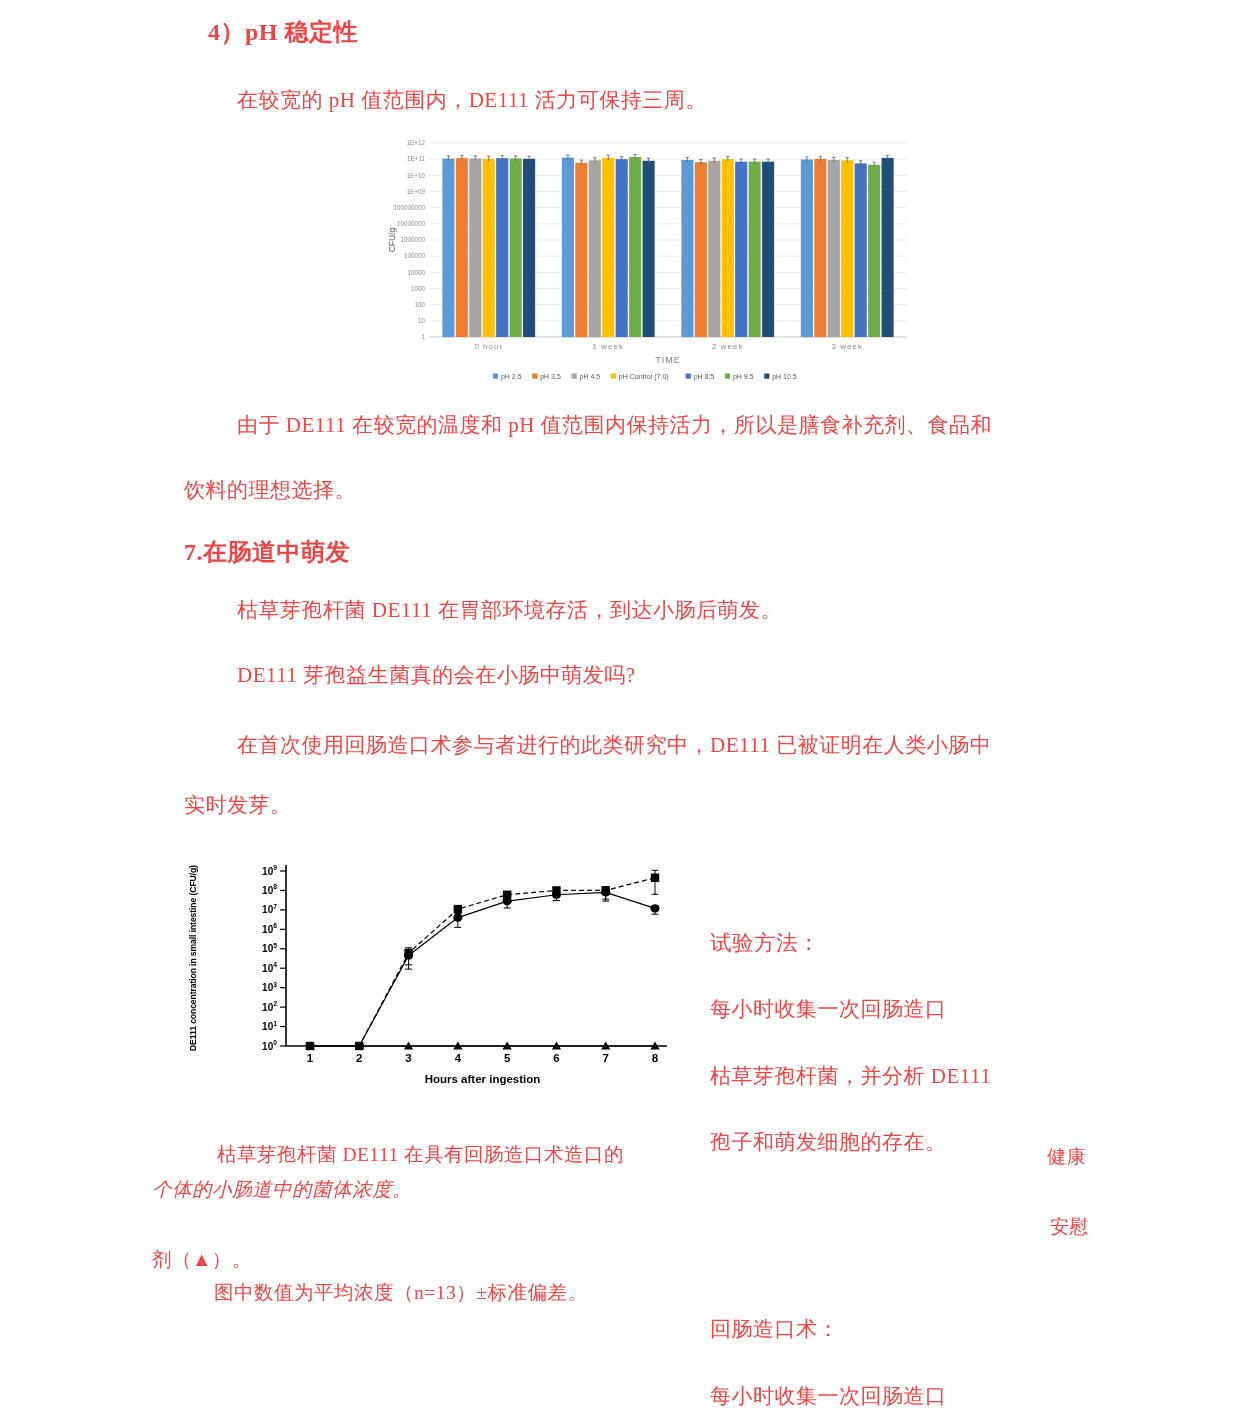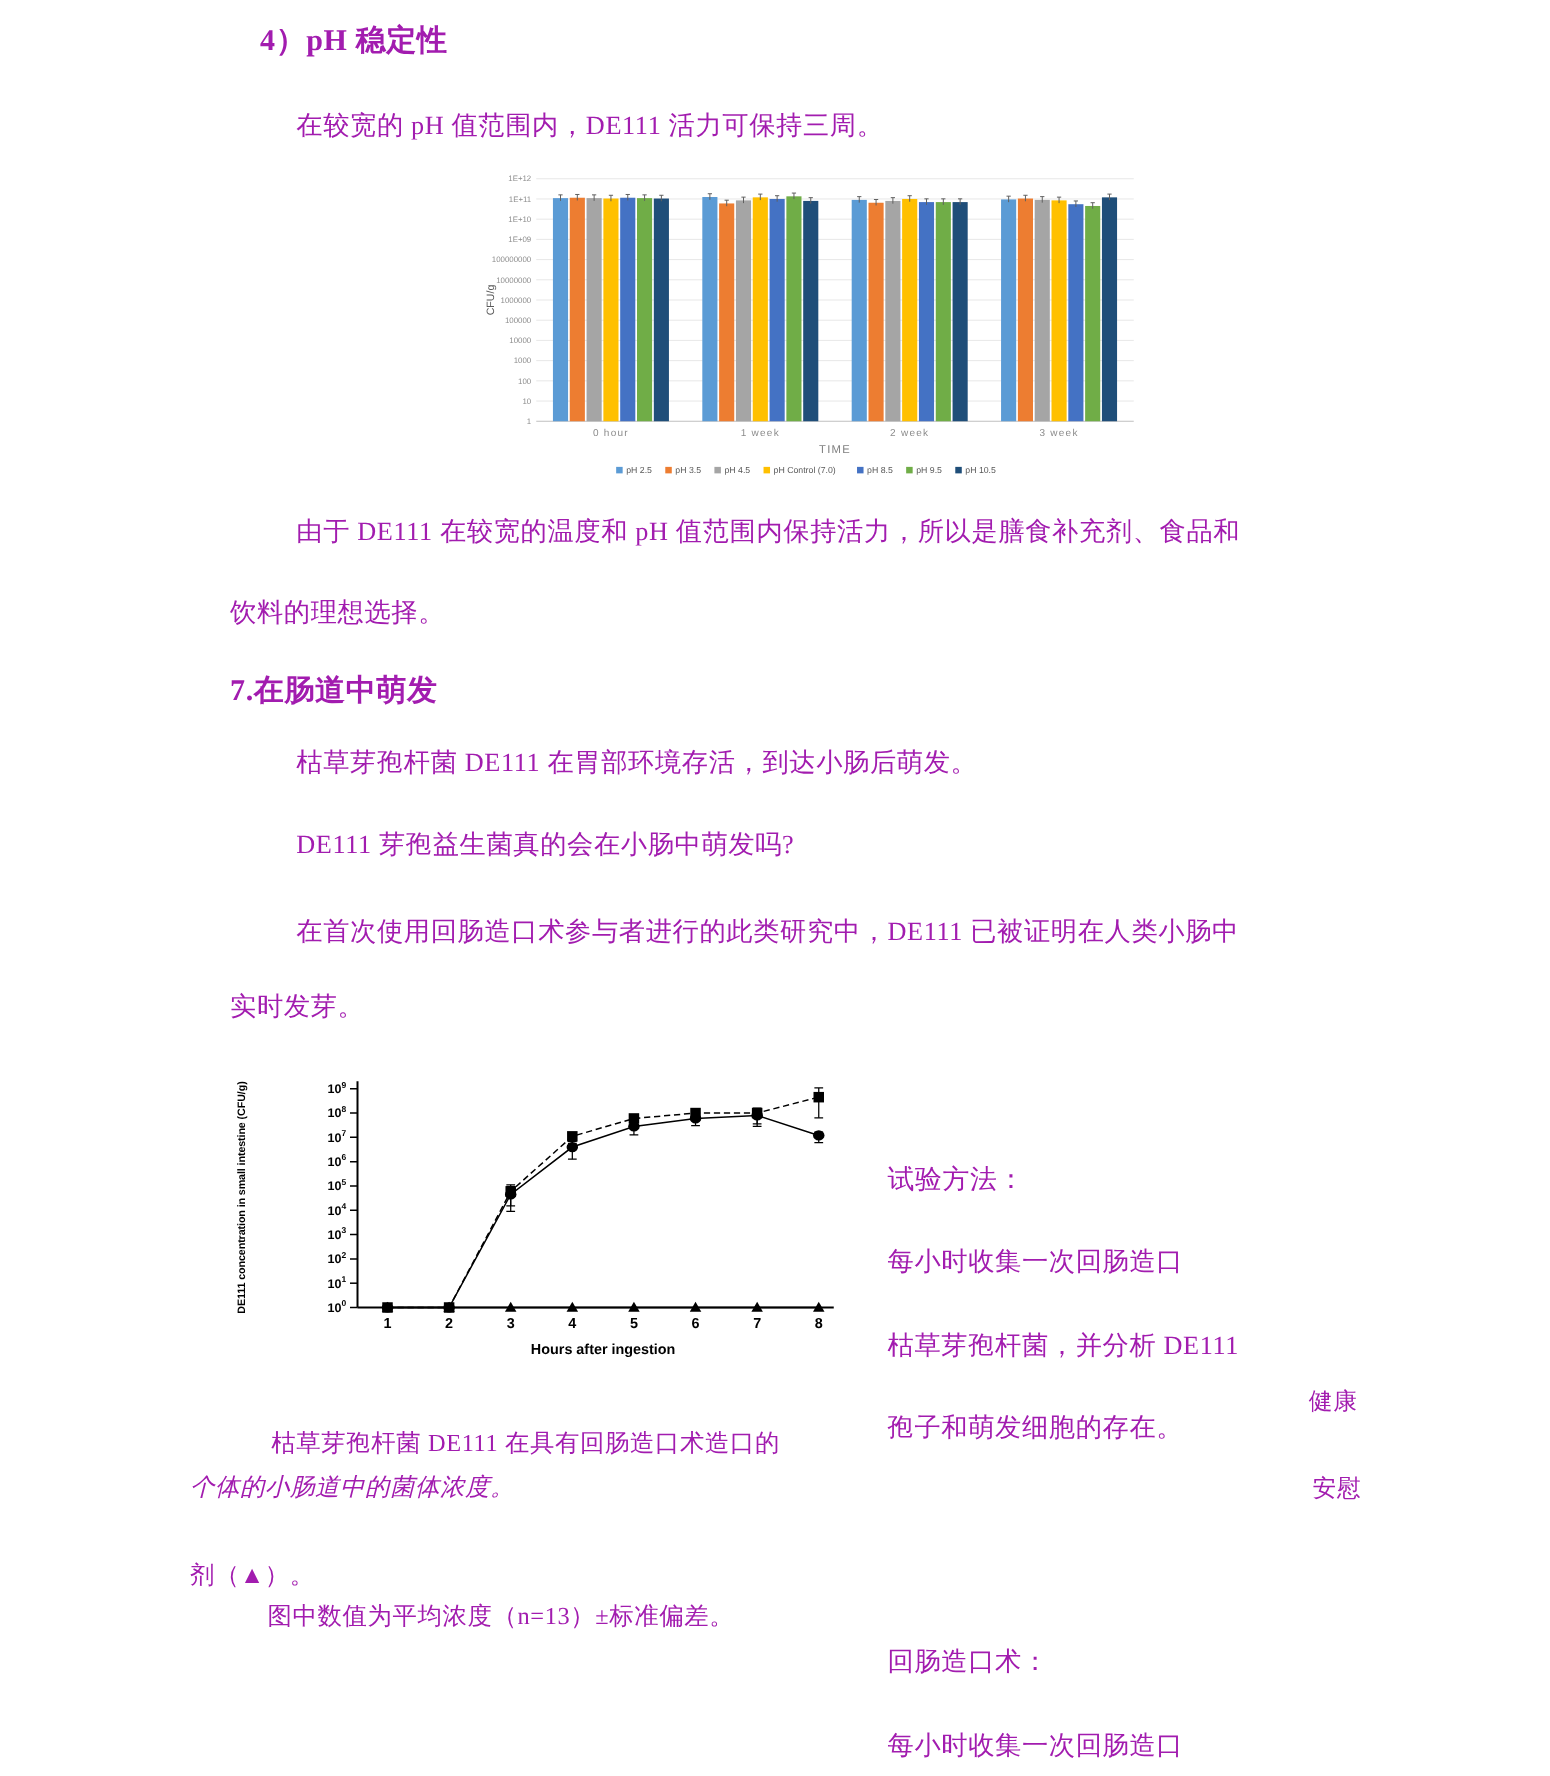--- a/index.html
+++ b/index.html
@@ -1,27 +1,27 @@
 <!DOCTYPE html>
 <html><head>
 <meta charset="utf-8">
 <style>
   * { margin:0; padding:0; box-sizing:border-box; }
   html,body { background:#ffffff; }
   .page {
     position:relative; width:1240px; height:1421px; background:#ffffff;
-    font-family:"Liberation Serif","DejaVu Serif",serif; color:#a21caf; overflow:hidden;
+    font-family:"Liberation Serif","DejaVu Serif",serif; color:#ef4444; overflow:hidden;
   }
   .abs { position:absolute; white-space:nowrap; }
   .h1 { font-size:24px; font-weight:bold; letter-spacing:0.5px; }
   .body-text { font-size:21px; letter-spacing:0.5px; }
   .caption-text { font-size:19.5px; letter-spacing:0.5px;margin-top:36px; }
   .side-text { font-size:21px; letter-spacing:0.5px; }
   .side-head { font-size:21.5px; font-weight:normal; letter-spacing:0.5px; }
-  .small-word { font-size:19px; letter-spacing:0.5px; }
+  .small-word { font-size:19px; letter-spacing:0.5px;margin-top:36px; }
   .chart-box { position:absolute; }
   svg text { font-family:"Liberation Sans","DejaVu Sans",sans-serif; }
 </style>
 </head>
 <body>
 
 <div class="page">
 
   <div class="abs h1" style="left:208px; top:16px;">4）pH 稳定性</div>
 

